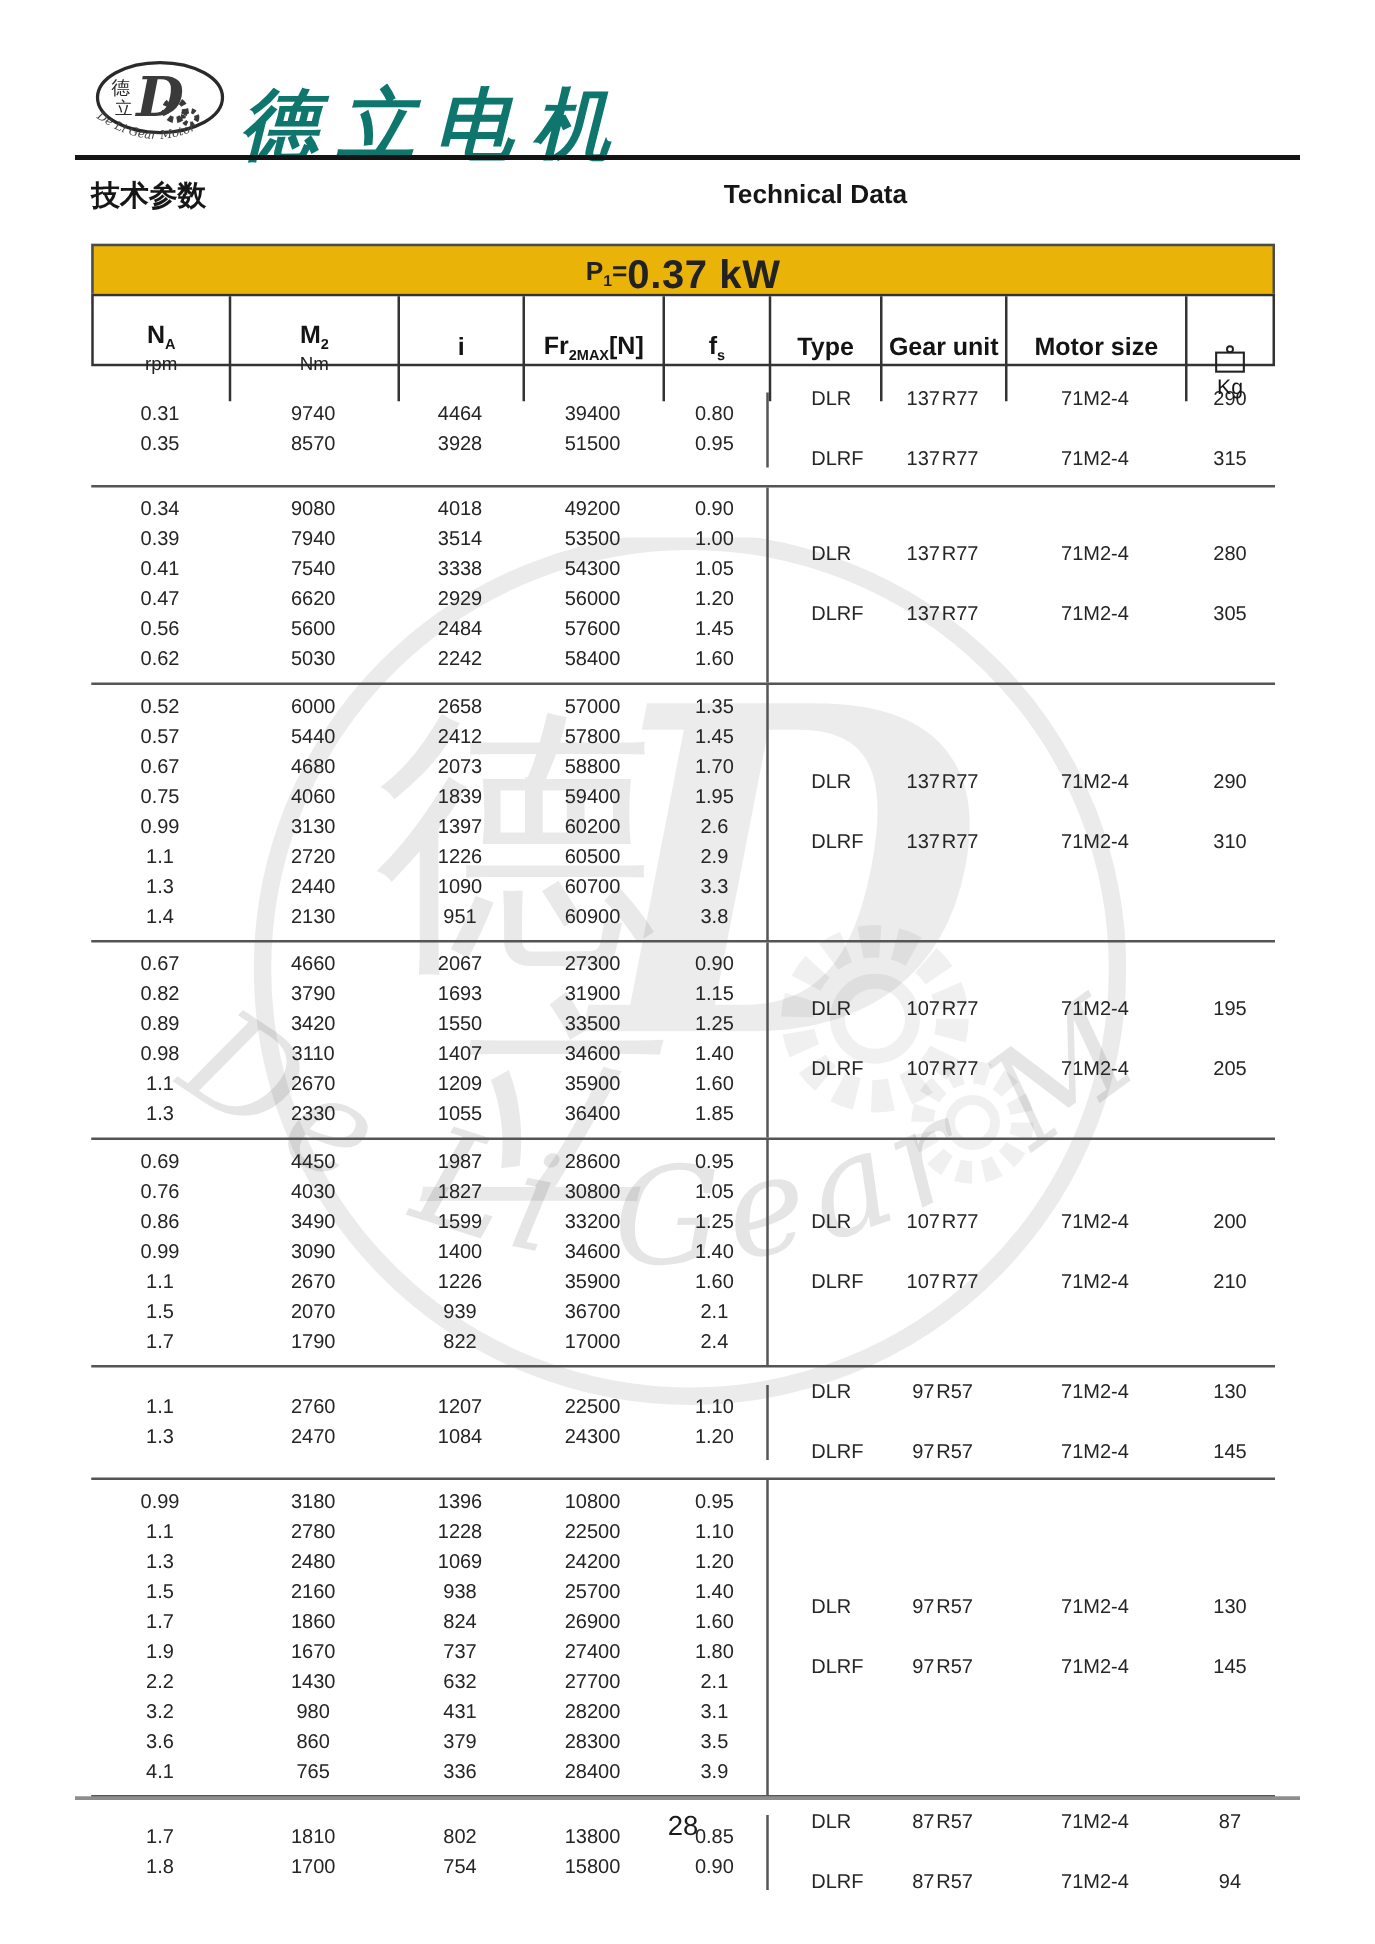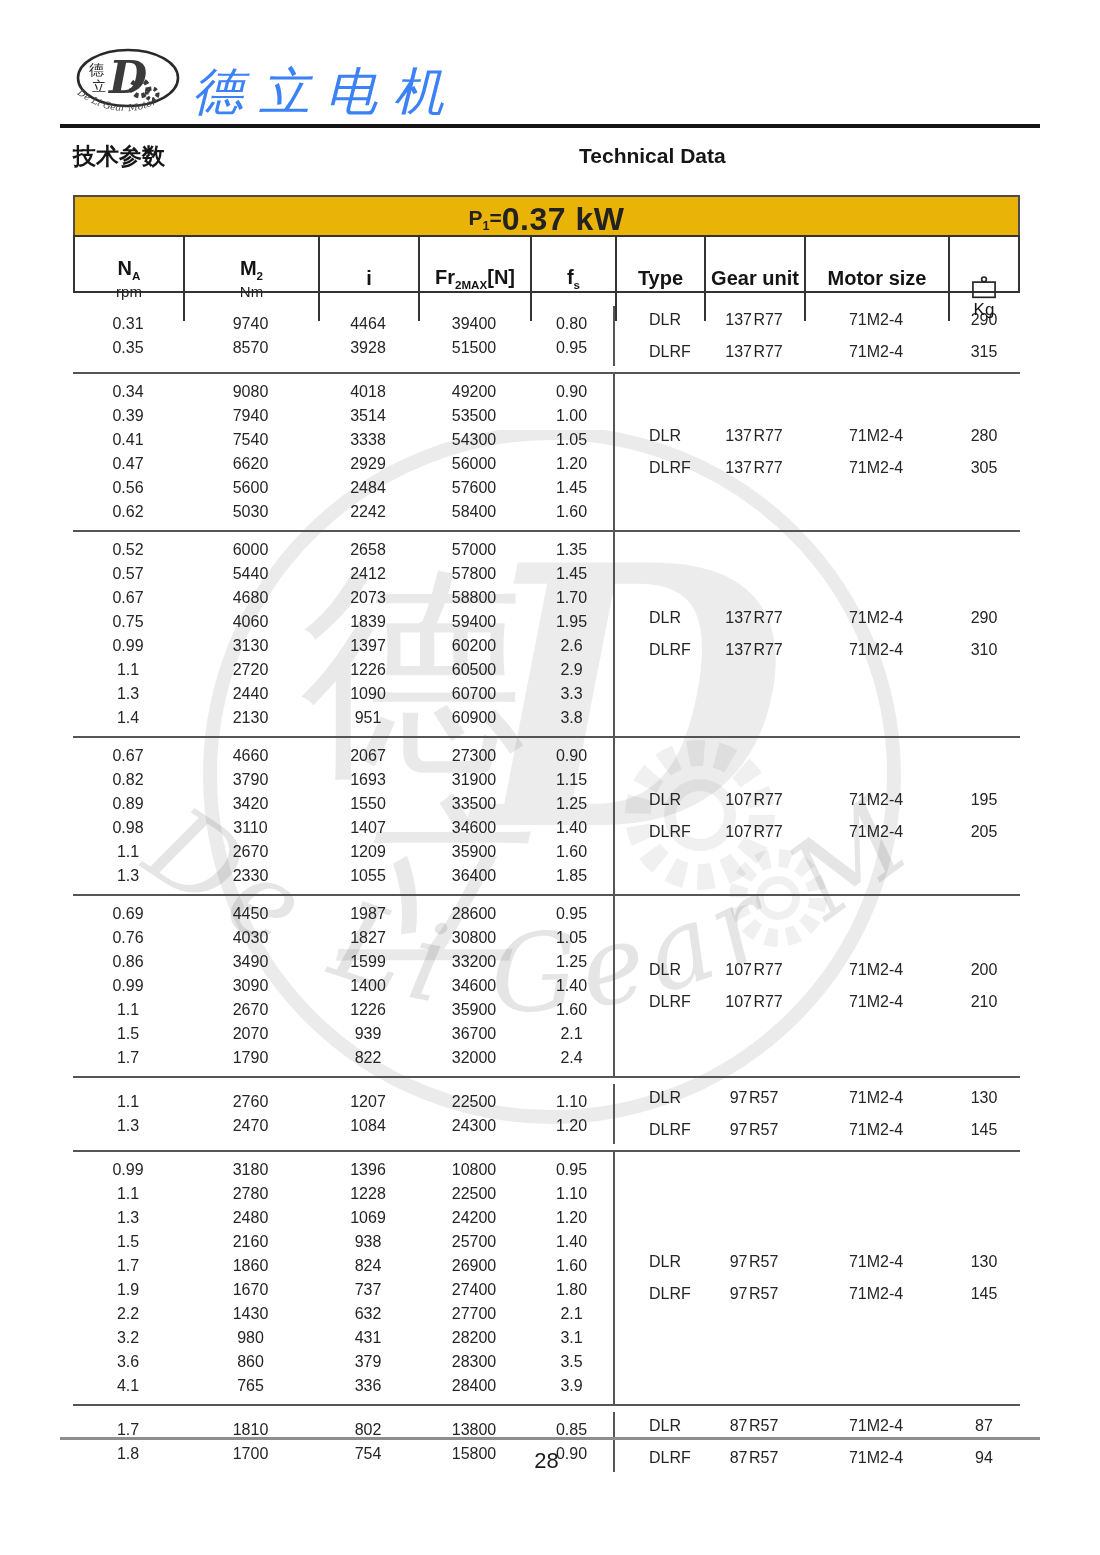--- a/index.html
+++ b/index.html
@@ -11,22 +11,22 @@
   body{
     width:1100px; height:1555px; background:#ffffff;
     font-family:"Liberation Sans","DejaVu Sans",sans-serif; color:var(--ink);
   }
   .page{ position:relative; width:1100px; height:1555px; background:#fff; overflow:hidden; }
 
   
   .logo-svg{ position:absolute; left:72px; top:48px; width:118px; height:78px; z-index:2; }
   .brand-title{
     position:absolute; left:192px; top:58px; z-index:2;
-    font-family:"DejaVu Serif",serif; font-style:italic; font-weight:normal;
-    font-size:51px; letter-spacing:16px; color:#3b82f6; white-space:nowrap;
+    font-family:"DejaVu Serif",serif; font-style:italic; font-weight:bold;
+    font-size:62px; letter-spacing:16px; color:#0f766e; white-space:nowrap;
   }
   .top-rule{ position:absolute; left:60px; top:124px; width:980px; height:4px; background:#141414; z-index:2; }
   .section-cn{ position:absolute; left:73px; top:141px; font-size:23px; font-weight:bold; color:#161616; z-index:2; }
   .section-en{ position:absolute; left:579px; top:144px; font-size:21px; font-weight:bold; color:#161616; z-index:2; }
 
   
   .power-box{
     position:absolute; left:73px; top:195px; width:947px; height:49px; z-index:2;
     border:2px solid #4c4c4c; background:#eab308;
     display:flex; align-items:center; justify-content:center;
@@ -57,21 +57,21 @@
   
   .tbody{ position:absolute; left:73px; top:300px; width:947px; z-index:1; }
   .tgroup{ display:flex; align-items:center; border-bottom:2px solid var(--sep); }
   .tgroup:last-child{ border-bottom:none; }
   .tleft{
     width:542px; border-right:2px solid var(--sep); padding:6px 0;
     display:grid; grid-template-columns:var(--c1) var(--c2) var(--c3) var(--c4) 1fr;
     align-content:center;
   }
   .cell{ height:24px; line-height:24px; text-align:center; font-size:16px; color:#252525; }
-  .tright{ width:405px; display:flex; flex-direction:column; justify-content:center; padding:4px 0; }
+  .tright{ width:405px; display:flex; flex-direction:column; justify-content:center; padding:4px 0;gap:16px; }
   .rline{
     display:grid; grid-template-columns:var(--c6) var(--c7) var(--c8) 1fr;
     height:24px; line-height:24px; margin:4px 0; font-size:16px; color:#252525;
   }
   .rcell{ text-align:center; }
   .rcell.type{ text-align:left; padding-left:34px; }
   .rcell.gear{ word-spacing:-3px; }
 
   
   .watermark{ position:absolute; left:0; top:430px; width:1100px; height:780px; z-index:0; pointer-events:none; }
@@ -374,21 +374,21 @@
           <div class="cell">35900</div>
           <div class="cell">1.60</div>
           <div class="cell">1.5</div>
           <div class="cell">2070</div>
           <div class="cell">939</div>
           <div class="cell">36700</div>
           <div class="cell">2.1</div>
           <div class="cell">1.7</div>
           <div class="cell">1790</div>
           <div class="cell">822</div>
-          <div class="cell">32000</div>
+          <div class="cell">17000</div>
           <div class="cell">2.4</div>
         </div>
         <div class="tright">
           <div class="rline">
             <div class="rcell type">DLR</div>
             <div class="rcell gear">107 R77</div>
             <div class="rcell motor">71M2-4</div>
             <div class="rcell kg">200</div>
           </div>
           <div class="rline">

